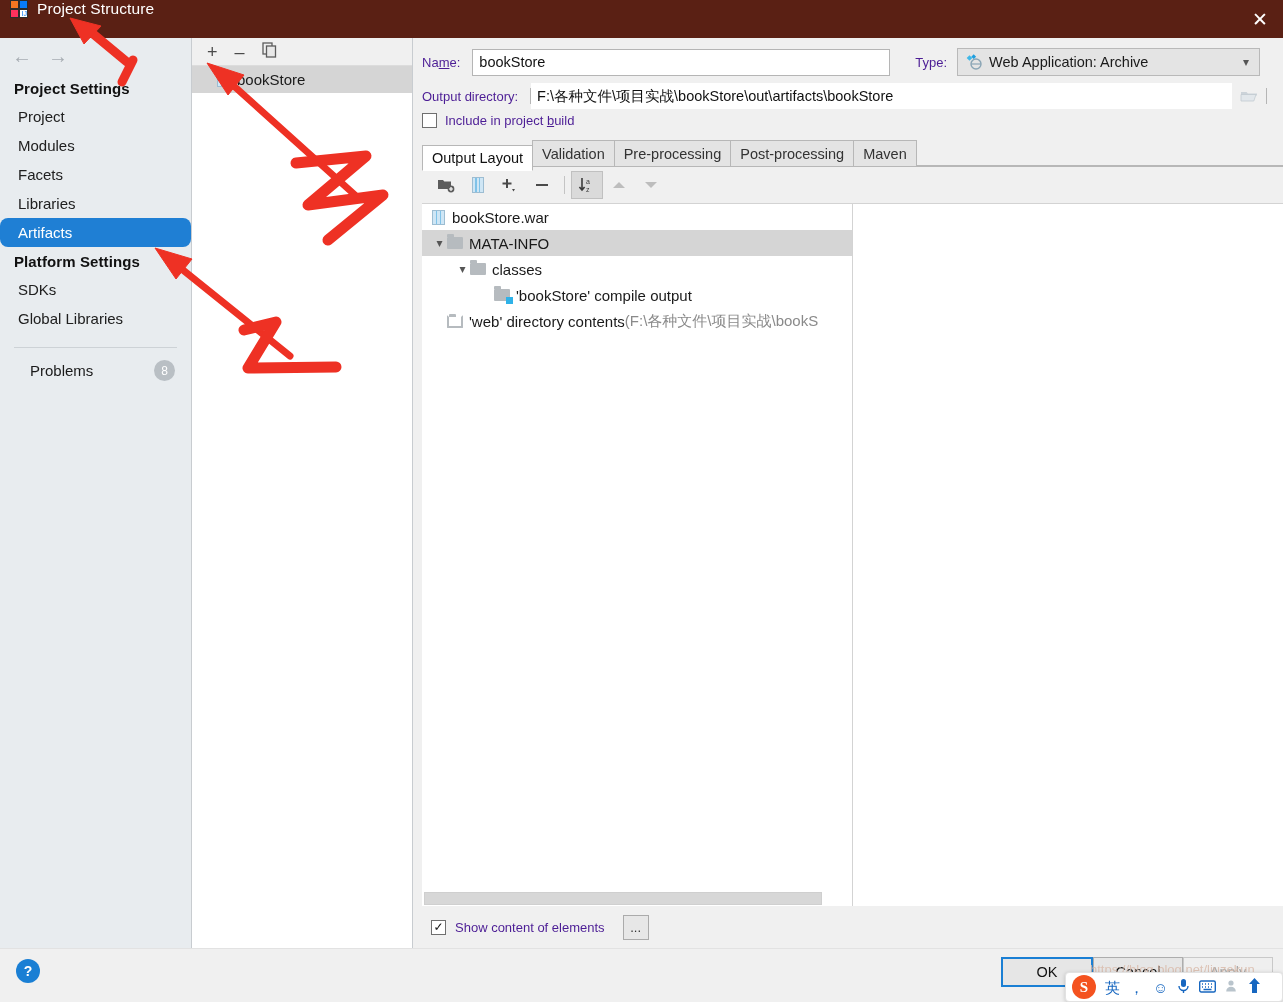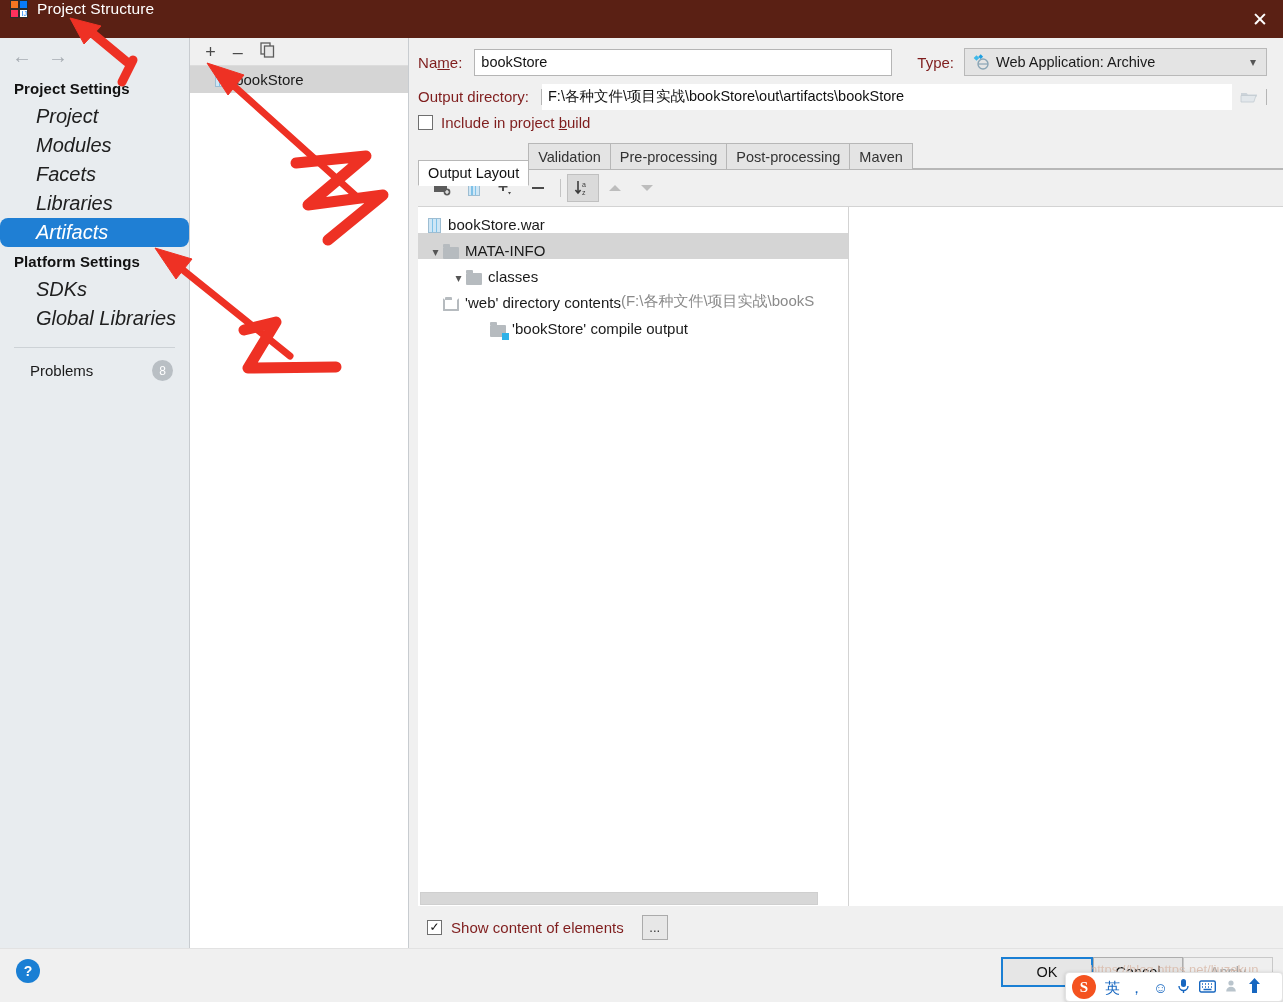--- a/index.html
+++ b/index.html
@@ -38,23 +38,22 @@
     width:192px; background:#e8ecef; border-right:1px solid #c8ccd0;
     display:flex;flex-direction:column;
   }
   #nav-arrows { height:36px; display:flex; align-items:center; padding-left:12px; gap:16px; }
   #nav-arrows span { color:#a6acb2; font-size:20px; line-height:1; cursor:pointer; }
   .group-title {
     font-weight:bold; font-size:15px; color:#111;
     padding:6px 0 5px 14px; letter-spacing:.1px;
   }
   .nav-item {
-    padding:4px 0 4px 36px; font-size:20px; color:#202020; cursor:pointer;
+    padding:4px 0 4px 18px; font-size:15px; color:#202020; cursor:pointer;
     line-height:21px;
-    font-style:italic;
   }
   .nav-item.selected { background:#1f7fd4; color:#ffffff;border-radius:8px; }
   #sidebar-divider { height:1px; background:#cdd2d6; margin:14px 14px 0 14px; }
   .problems-row {
     display:flex;align-items:center;justify-content:space-between;
     padding:12px 16px 0 30px; font-size:15px; cursor:pointer;
   }
   .badge {
     width:21px;height:21px;border-radius:50%;background:#b9bfc4;color:#fff;
     font-size:12px;display:flex;align-items:center;justify-content:center;
@@ -81,21 +80,21 @@
     border:1px solid #9dbdd2;
   }
   #artifact-list-body{flex:1;background:#fff;}
 
   
   #detail {
     flex:1; background:#f0f0f0; display:flex;flex-direction:column;
     padding:0; position:relative;
   }
   .field-row { display:flex;align-items:center;padding:10px 16px 0 9px; }
-  .lbl { font-size:15px;color:#7f1d1d; }
+  .lbl { font-size:13px;color:#4c1d95; }
   .u { text-decoration:underline; }
   input.txt {
     font-family:"Liberation Sans",sans-serif;font-size:14.5px;color:#111;
     border:1px solid #b5b5b5;background:#fff;height:27px;padding:0 6px;outline:none;
   }
   #name-input { width:418px; margin-left:12px; }
   #type-label{ margin-left:25px; }
   #type-select{
     margin-left:10px;width:303px;height:28px;background:#e4e4e4;border:1px solid #b9b9b9;
     display:flex;align-items:center;padding:0 8px;font-size:14.5px;cursor:pointer;
@@ -122,21 +121,21 @@
   
   #tabs{
     margin:13px 0 0 9px;display:flex;align-items:flex-end;height:26px;
     border-bottom:1px solid #b7b7b7;
   }
   .tab{
     height:26px;display:flex;align-items:center;padding:0 9px;font-size:14.5px;
     border:1px solid #b7b7b7;border-bottom:none;background:#e4e4e4;color:#333;
     margin-right:-1px;cursor:pointer;
   }
-  .tab.active{ background:#ffffff;color:#111;position:relative;top:17px;border-bottom:1px solid #fff;}
+  .tab.active{ background:#ffffff;color:#111;position:relative;top:5px;border-bottom:1px solid #fff;}
   #tabs-filler{flex:1;border-bottom:1px solid #b7b7b7;height:0;}
 
   
   #panel{
     margin-left:9px;margin-right:0;flex:1;display:flex;flex-direction:column;
     background:#f0f0f0;
   }
   #panel-toolbar{ height:36px;display:flex;align-items:center;gap:0;padding-left:8px;}
   #panel-toolbar .ti{
     width:32px;height:28px;display:flex;align-items:center;justify-content:center;
@@ -148,21 +147,21 @@
     position:absolute;left:845px;top:213px;font-size:15px;color:#111;
     display:flex;align-items:center;gap:6px;
   }
   #panes{ flex:1;display:flex;background:#ffffff;border-top:1px solid #d3d3d3; position:relative;}
   #tree-pane{
     width:431px;background:#fff;border-right:1px solid #d3d3d3;position:relative;
     display:flex;flex-direction:column;
   }
   #tree-rows{flex:1;}
   .trow{
-    height:26px;display:flex;align-items:flex-end;font-size:15px;cursor:pointer;white-space:nowrap;
+    height:26px;display:flex;align-items:center;font-size:15px;cursor:pointer;white-space:nowrap;
   }
   .trow.sel{background:#d5d5d5;}
   .chev{width:15px;text-align:center;color:#555;font-size:12px;flex:0 0 auto;}
   .folder{
     width:16px;height:12px;flex:0 0 auto;margin-right:6px;background:#b6bbbf;
     border-radius:1px;position:relative;
   }
   .folder.open{background:none;border:2px solid #b6bbbf;border-top-color:transparent;height:13px;}
   .folder .tab-top{position:absolute;left:0;top:-3px;width:7px;height:3px;background:#b6bbbf;border-radius:1px 1px 0 0;}
   .folder .dot{position:absolute;right:-3px;bottom:-3px;width:7px;height:7px;background:#2fb2e8;}
@@ -397,34 +396,34 @@
             </div>
 
             <div class="trow" style="padding-left:33px;">
               <span class="chev">▾</span>
               <span class="folder">
                   <span class="tab-top"></span>
                 </span>
               <span>classes</span>
             </div>
 
+            <div class="trow" style="padding-left:72px;">
+              <span class="folder">
+                  <span class="tab-top"></span>
+                  <span class="dot"></span>
+                </span>
+              <span>'bookStore' compile output</span>
+            </div>
+
             <div class="trow" style="padding-left:25px;">
               <span class="folder open">
                   <span class="tab-top"></span>
                 </span>
               <span>'web' directory contents</span>
               <span class="dim"> (F:\各种文件\项目实战\bookS</span>
-            </div>
-
-            <div class="trow" style="padding-left:72px;">
-              <span class="folder">
-                  <span class="tab-top"></span>
-                  <span class="dot"></span>
-                </span>
-              <span>'bookStore' compile output</span>
             </div>
 
           </div>
           <div id="hscroll-wrap">
             <div id="hscroll"></div>
           </div>
         </div>
         <div id="avail-pane"></div>
       </div>
 
@@ -469,21 +468,21 @@
       <path d="M290 356 L173 262" stroke-width="7" stroke-linecap="round" fill="none"></path>
       <path d="M155 248 L192 259 L176 279 Z"></path>
     </g>
 
     <g fill="none" stroke-width="11" stroke-linecap="round" stroke-linejoin="round">
       <path d="M244 330 L276 322 L248 368 L336 367"></path>
     </g>
   </g>
 </svg>
 
-<div id="watermark">https://blog.https.net/liuzekun</div>
+<div id="watermark">https://blog.blog.net/liuzekun</div>
 
 <div id="ime-bar">
   <span id="ime-logo">S</span>
   <span class="ime-ico">英</span>
   <span class="ime-ico">，</span>
   <span class="ime-ico">☺</span>
   <span class="ime-ico">
     <svg width="13" height="16" viewBox="0 0 13 16">
       <rect x="4" y="1" width="5" height="8" rx="2.5" fill="#1767c0"></rect>
       <path d="M2 8 a4.5 4.5 0 0 0 9 0" fill="none" stroke="#1767c0" stroke-width="1.4"></path>

